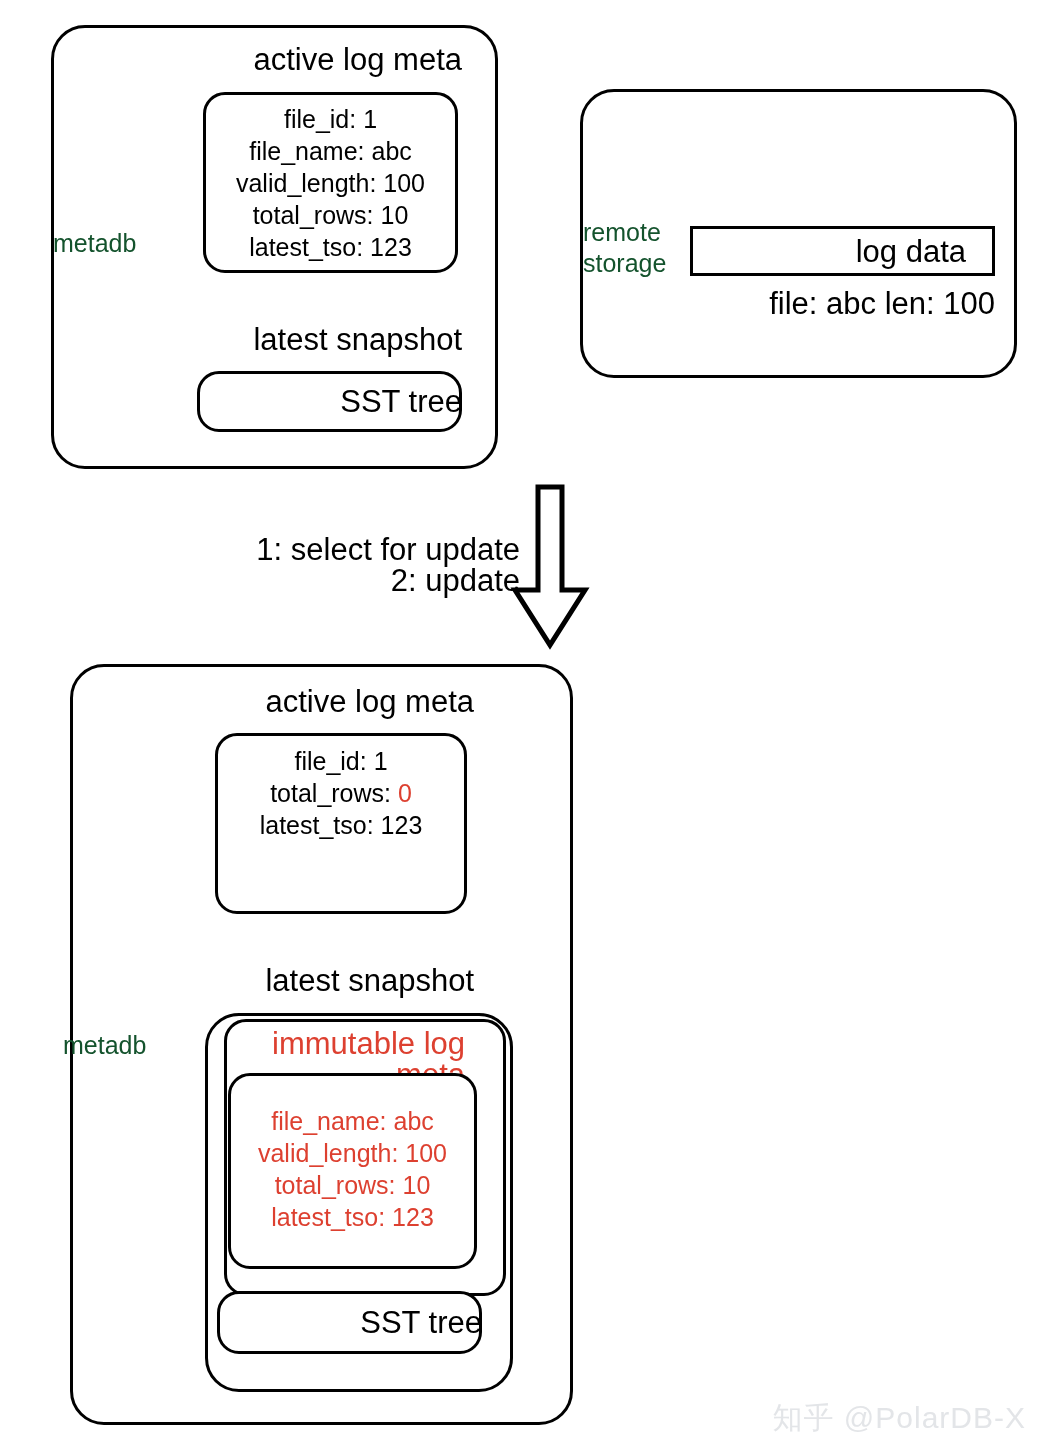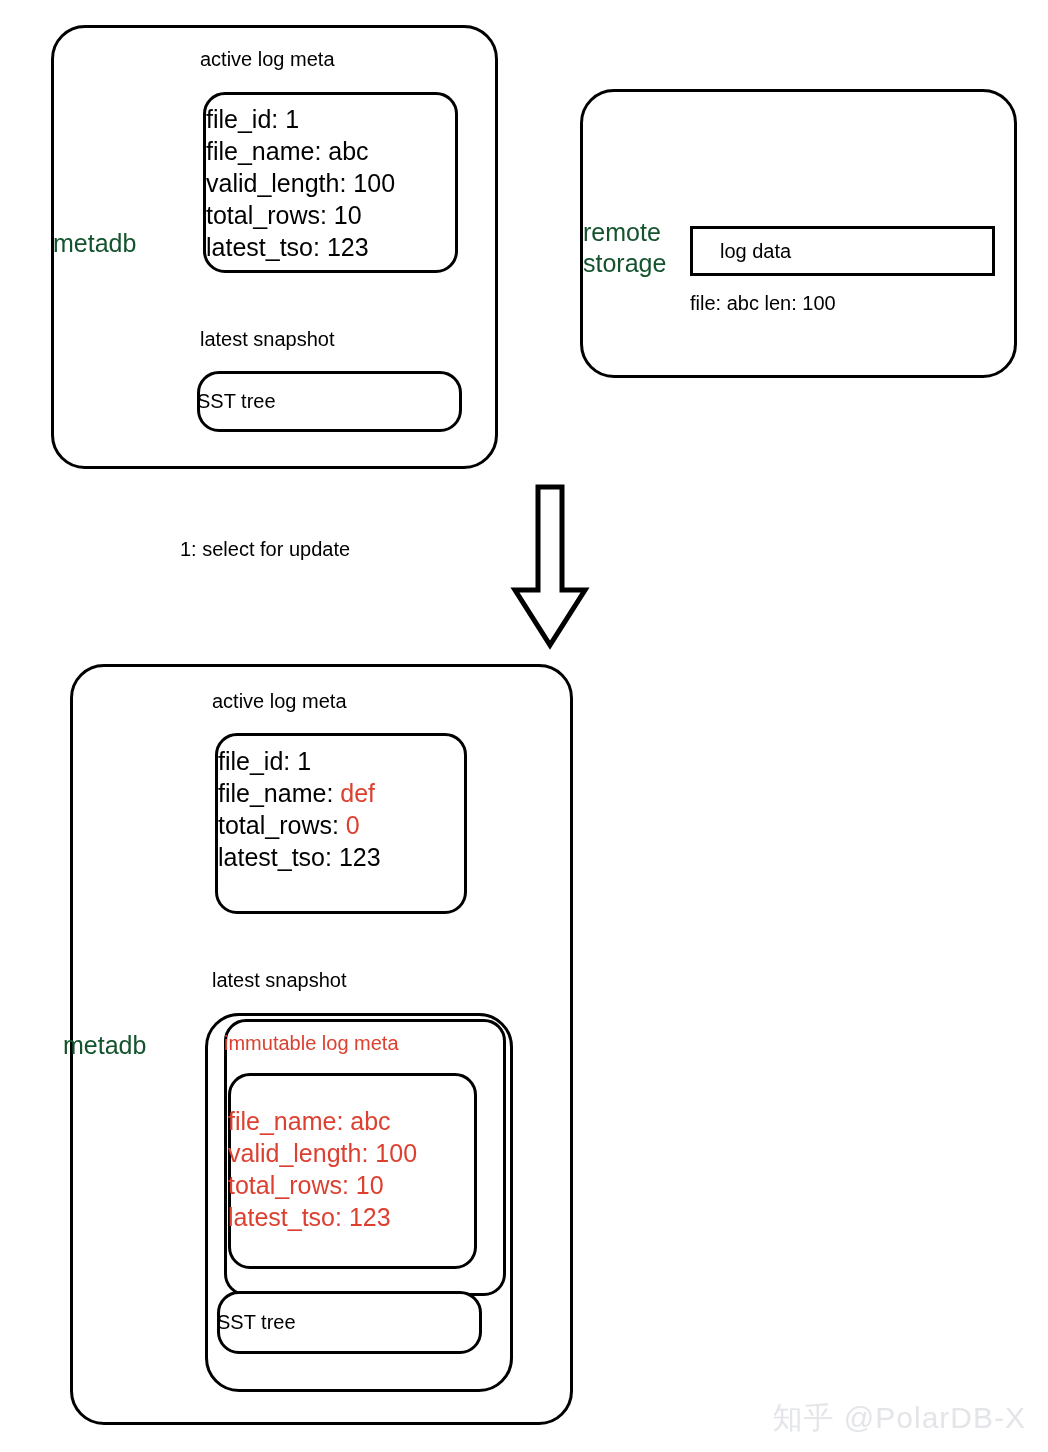--- a/index.html
+++ b/index.html
@@ -45,30 +45,30 @@
   
   .lbl {
     position: absolute;
     font-size: 25px;
     line-height: 31px;
     white-space: pre;
     color: #14532d;
   }
   .lbl-center {
     position: absolute;
-    font-size: 20px;
+    font-size: 31px;
     line-height: 31px;
-    text-align: left;
+    text-align: right;
     color: #000000;
   }
   .field-list {
     position: absolute;
     font-size: 25px;
     line-height: 32px;
-    text-align: left;
+    text-align: center;
     color: #000000;
     white-space: nowrap;
   }
   .field-list .row { display: block; }
   .red { color: #dd4030; }
   .all-red, .all-red .row { color: #dd4030; }
 
   
   #flow-arrow {
     position: absolute;
@@ -131,48 +131,45 @@
 
   <div class="rbox-sm" style="left:197px; top:371px; width:265px; height:61px;"></div>
   <div class="lbl-center" style="left:197px; top:386px; width:265px;">SST tree</div>
 
   <div class="rbox" style="left:580px; top:89px; width:437px; height:289px;"></div>
 
   <div class="lbl" style="left: 583px; top: 217px; white-space: pre;">remote
 storage</div>
 
   <div class="sqbox" style="left:690px; top:226px; width:305px; height:50px;"></div>
-  <div class="lbl-center" style="left:720px; top:236px; width:276px;">log data</div>
+  <div class="lbl-center" style="left:690px; top:236px; width:276px;">log data</div>
 
   <div class="lbl-center" style="left:690px; top:288px; width:305px;">file: abc len: 100</div>
 
   <svg id="flow-arrow" viewBox="0 0 82 166" preserveAspectRatio="none" aria-hidden="true">
     <polygon points="29,3 53,3 53,106 76,106 41,161 6,106 29,106" fill="#ffffff" stroke="#000000" stroke-width="5" stroke-linejoin="miter"></polygon>
   </svg>
 
   <div class="lbl-center" style="left:180px; top:534px; width:340px;">1: select for update</div>
+  <div class="lbl-center" style="left:180px; top:565px; width:340px;">2: update</div>
 
   <div class="rbox" style="left:70px; top:664px; width:503px; height:761px;"></div>
 
   <div class="lbl" style="left:63px; top:1030px;">metadb</div>
 
   <div class="lbl-center" style="left:212px; top:686px; width:262px;">active log meta</div>
 
   <div class="rbox-sm" style="left:215px; top:733px; width:252px; height:181px;"></div>
 
   <div class="field-list" style="left:218px; top:745px; width:246px;">
     <span class="row">
       <span>file_id:</span>
       <span>1</span>
     </span>
     <span class="row">
-      <span>file_name:</span>
-      <span class="red">def</span>
-    </span>
-    <span class="row">
       <span>total_rows:</span>
       <span class="red">0</span>
     </span>
     <span class="row">
       <span>latest_tso:</span>
       <span>123</span>
     </span>
   </div>
 
   <div class="lbl-center" style="left:212px; top:965px; width:262px;">latest snapshot</div>

